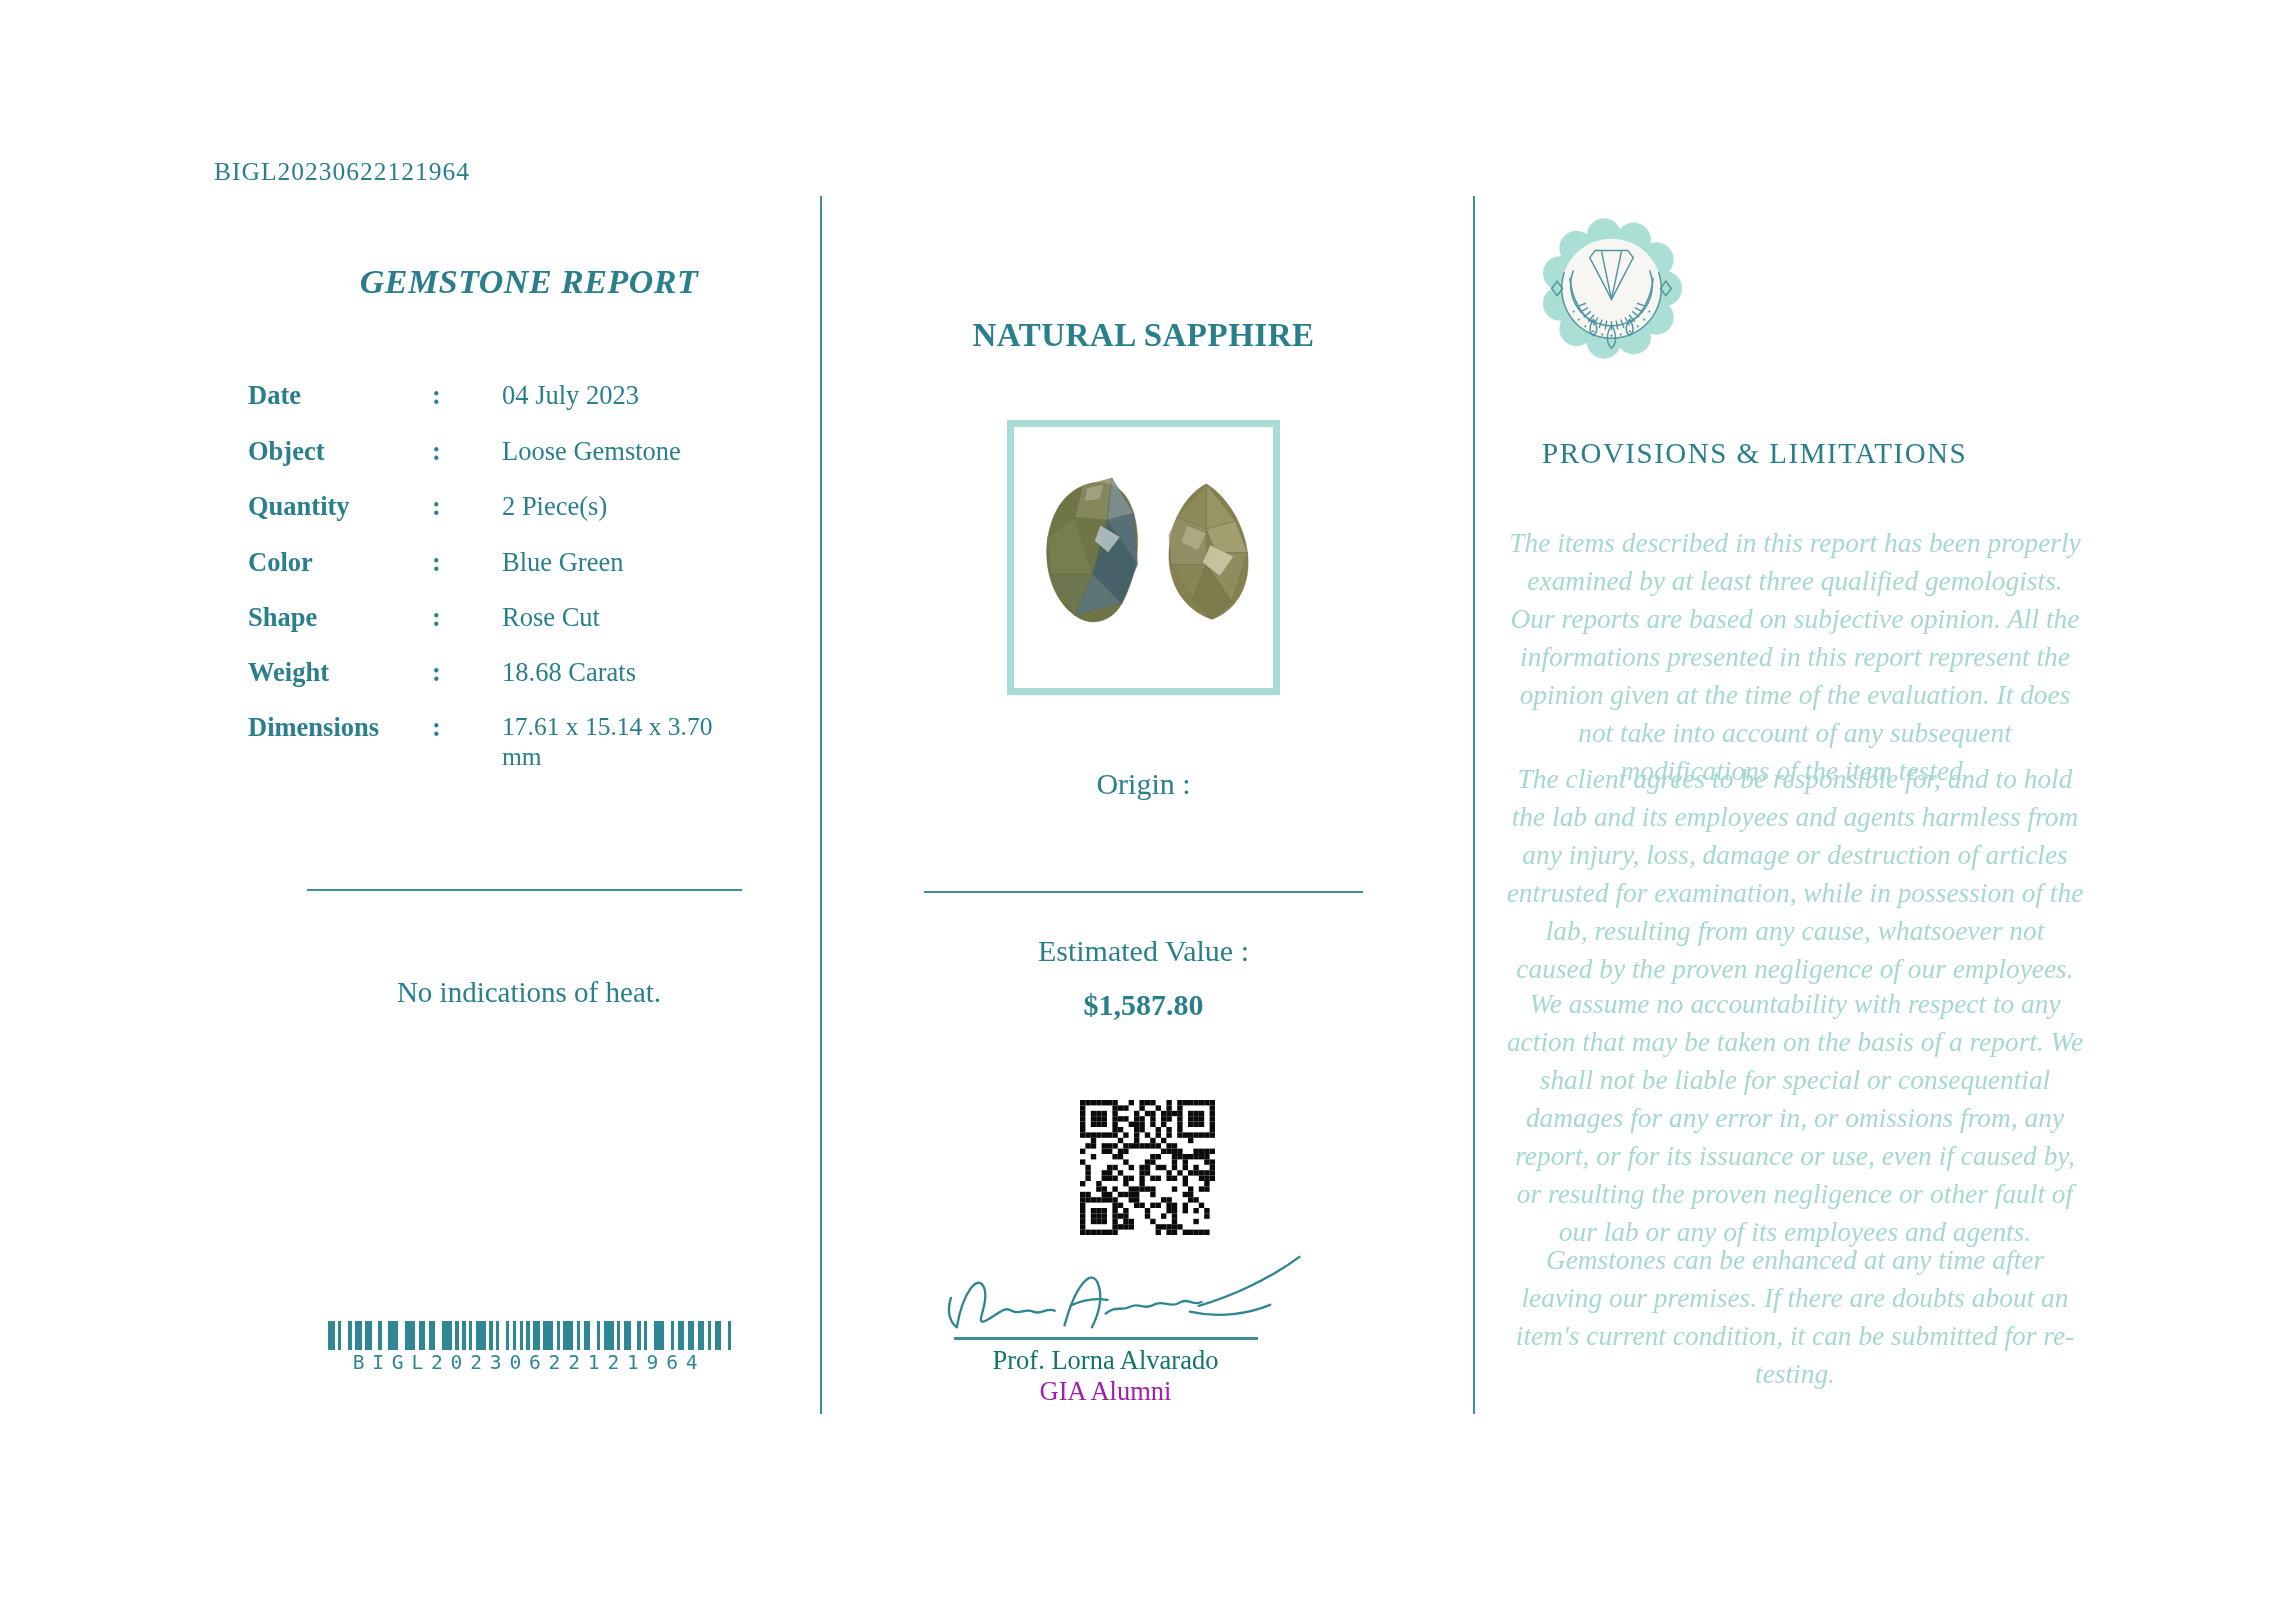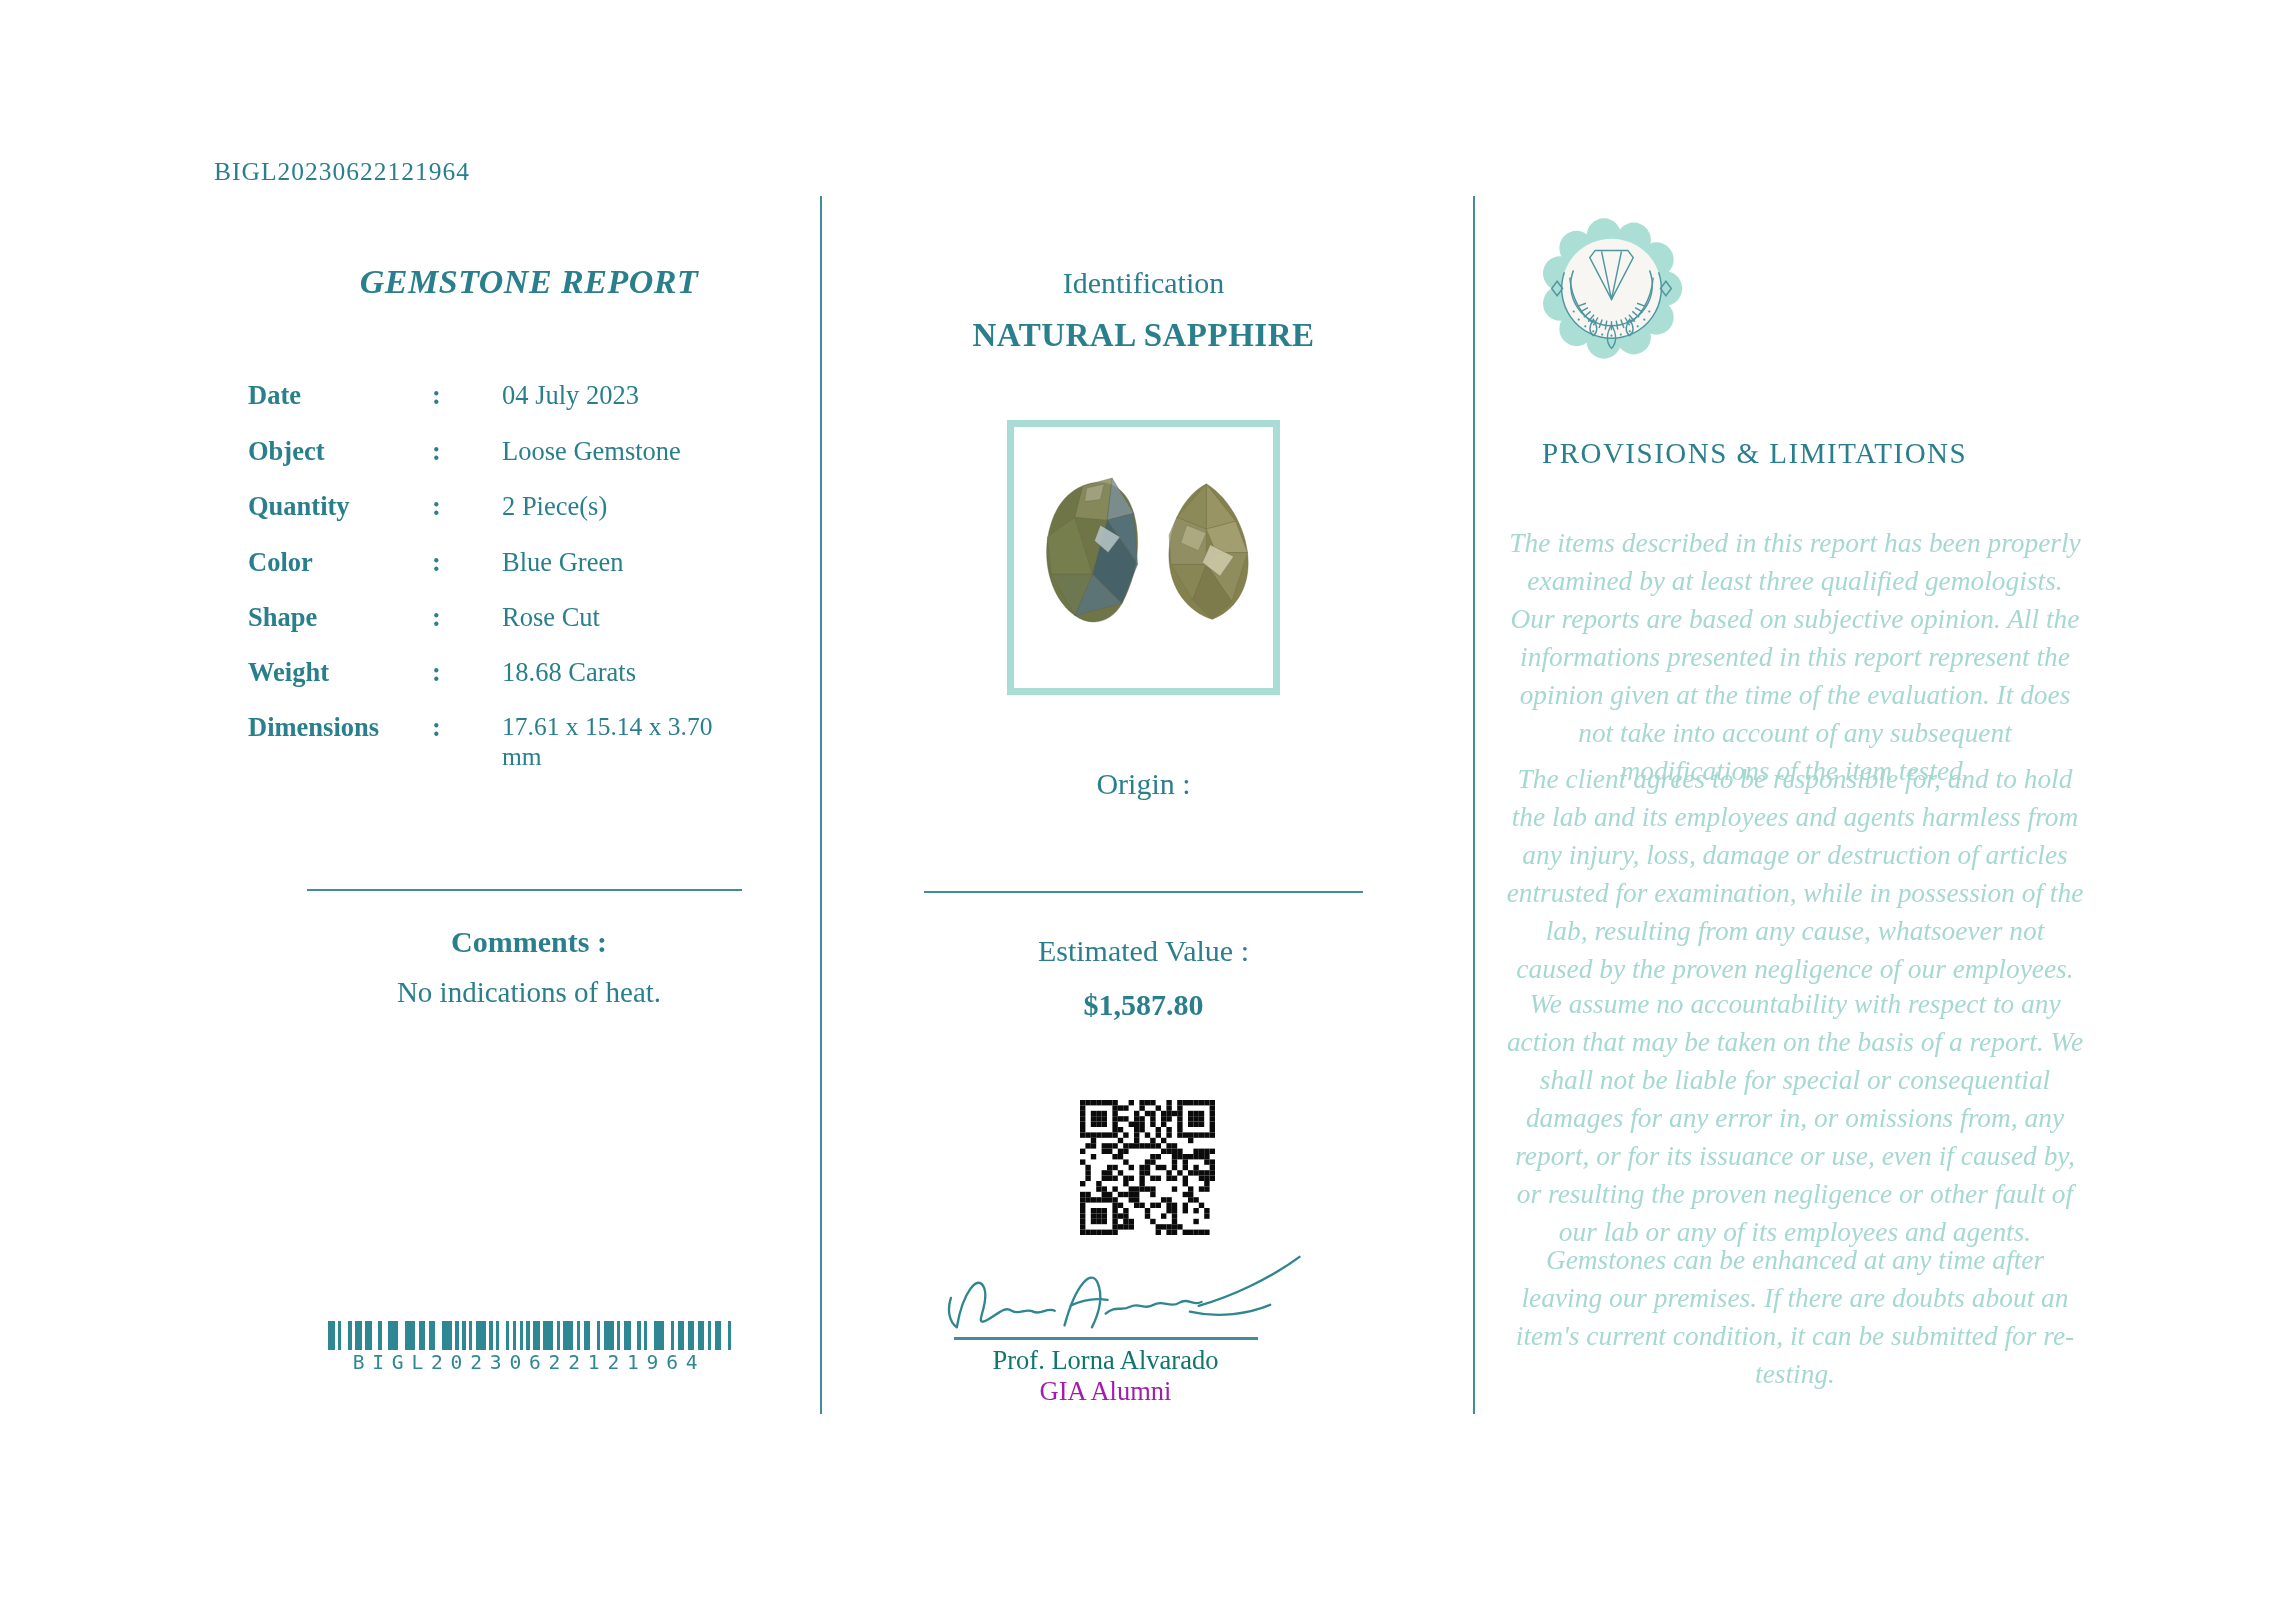--- a/index.html
+++ b/index.html
@@ -96,29 +96,27 @@
       <span class="fvalue">18.68 Carats</span>
     </div>
     <div class="field-row" style="top:332px">
       <span class="flabel">Dimensions</span>
       <span class="fcolon">:</span>
       <span class="fvalue" style="font-size:25.5px">17.61 x 15.14 x 3.70 mm</span>
     </div>
   </div>
 
   <div class="hline" style="left:307px;top:889px;width:435px;"></div>
-  <div class="abs comments-label center">Comments :</div>
   <div class="abs comments-value center">No indications of heat.</div>
 
   <div class="abs barcode-wrap">
     <div class="barcode-bars"><i style="width:6.7px;background:#2f8793"></i><i style="width:3.4px;background:transparent"></i><i style="width:3.4px;background:#2f8793"></i><i style="width:6.7px;background:transparent"></i><i style="width:3.4px;background:#2f8793"></i><i style="width:3.4px;background:transparent"></i><i style="width:6.7px;background:#2f8793"></i><i style="width:3.4px;background:transparent"></i><i style="width:6.7px;background:#2f8793"></i><i style="width:6.7px;background:transparent"></i><i style="width:3.4px;background:#2f8793"></i><i style="width:6.7px;background:transparent"></i><i style="width:10px;background:#2f8793"></i><i style="width:6.7px;background:transparent"></i><i style="width:10px;background:#2f8793"></i><i style="width:3.4px;background:transparent"></i><i style="width:6.7px;background:#2f8793"></i><i style="width:3.4px;background:transparent"></i><i style="width:6.7px;background:#2f8793"></i><i style="width:6.7px;background:transparent"></i><i style="width:10px;background:#2f8793"></i><i style="width:3.4px;background:transparent"></i><i style="width:3.4px;background:#2f8793"></i><i style="width:3.4px;background:transparent"></i><i style="width:3.4px;background:#2f8793"></i><i style="width:3.4px;background:transparent"></i><i style="width:3.4px;background:#2f8793"></i><i style="width:3.4px;background:transparent"></i><i style="width:10px;background:#2f8793"></i><i style="width:3.4px;background:transparent"></i><i style="width:3.4px;background:#2f8793"></i><i style="width:3.4px;background:transparent"></i><i style="width:3.4px;background:#2f8793"></i><i style="width:6.7px;background:transparent"></i><i style="width:3.4px;background:#2f8793"></i><i style="width:3.4px;background:transparent"></i><i style="width:3.4px;background:#2f8793"></i><i style="width:3.4px;background:transparent"></i><i style="width:3.4px;background:#2f8793"></i><i style="width:3.4px;background:transparent"></i><i style="width:3.4px;background:#2f8793"></i><i style="width:3.4px;background:transparent"></i><i style="width:6.7px;background:#2f8793"></i><i style="width:3.4px;background:transparent"></i><i style="width:10px;background:#2f8793"></i><i style="width:3.4px;background:transparent"></i><i style="width:3.4px;background:#2f8793"></i><i style="width:3.4px;background:transparent"></i><i style="width:10px;background:#2f8793"></i><i style="width:3.4px;background:transparent"></i><i style="width:3.4px;background:#2f8793"></i><i style="width:3.4px;background:transparent"></i><i style="width:6.7px;background:#2f8793"></i><i style="width:6.7px;background:transparent"></i><i style="width:3.4px;background:#2f8793"></i><i style="width:3.4px;background:transparent"></i><i style="width:10px;background:#2f8793"></i><i style="width:3.4px;background:transparent"></i><i style="width:3.4px;background:#2f8793"></i><i style="width:3.4px;background:transparent"></i><i style="width:6.7px;background:#2f8793"></i><i style="width:6.7px;background:transparent"></i><i style="width:3.4px;background:#2f8793"></i><i style="width:3.4px;background:transparent"></i><i style="width:3.4px;background:#2f8793"></i><i style="width:6.7px;background:transparent"></i><i style="width:10px;background:#2f8793"></i><i style="width:6.7px;background:transparent"></i><i style="width:3.4px;background:#2f8793"></i><i style="width:3.4px;background:transparent"></i><i style="width:6.7px;background:#2f8793"></i><i style="width:3.4px;background:transparent"></i><i style="width:6.7px;background:#2f8793"></i><i style="width:3.4px;background:transparent"></i><i style="width:6.7px;background:#2f8793"></i><i style="width:3.4px;background:transparent"></i><i style="width:3.4px;background:#2f8793"></i><i style="width:3.4px;background:transparent"></i><i style="width:6.7px;background:#2f8793"></i><i style="width:6.7px;background:transparent"></i><i style="width:3.4px;background:#2f8793"></i></div>
     <div class="barcode-text">BIGL20230622121964</div>
   </div>
 
-  <div class="abs id-label center">Identification</div>
   <div class="abs id-value center">NATURAL SAPPHIRE</div>
 
   <div class="abs photo-box">
     <svg width="259" height="261" viewBox="0 0 264 266">
 
       <g stroke="#5c6242" stroke-width="1" stroke-opacity=".4">
         <path d="M70,60 C95,50 115,62 122,88 C130,115 126,150 110,180 C100,198 80,205 62,192 C42,178 30,148 34,115 C38,88 50,68 70,60 Z" fill="#6f7547"></path>
         <polygon points="70,60 100,52 95,95 62,92" fill="#8a8c5e" opacity=".85"></polygon>
         <polygon points="100,52 122,88 95,95" fill="#7d9199" opacity=".85"></polygon>
         <polygon points="122,88 126,140 95,95" fill="#54707e" opacity=".9"></polygon>

